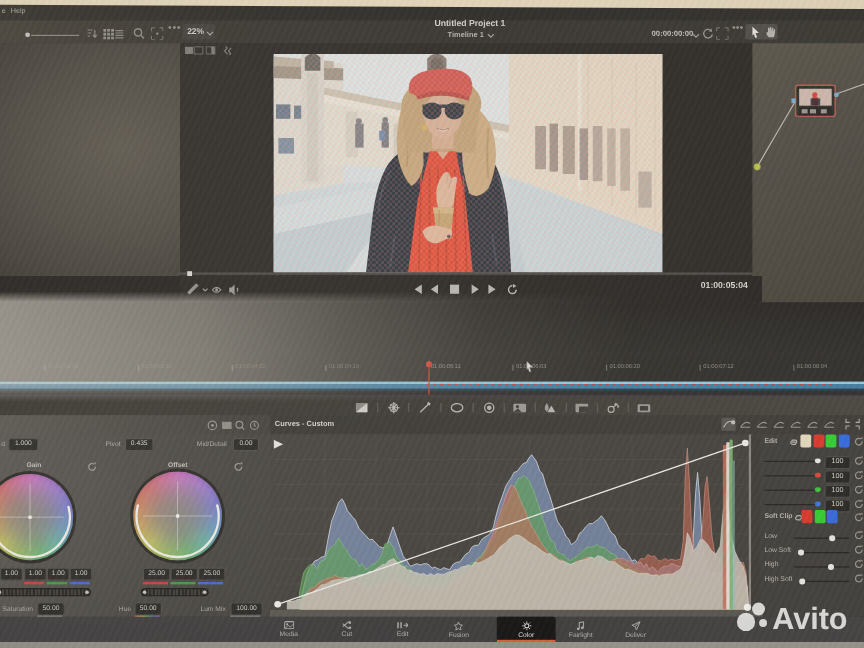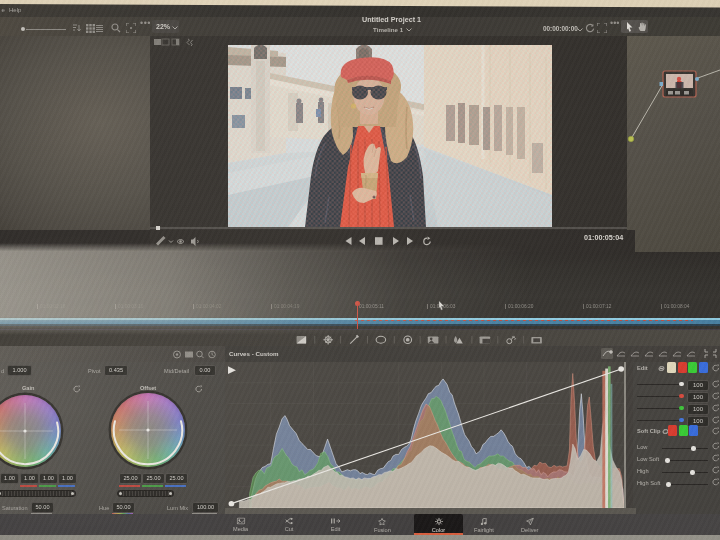--- a/index.html
+++ b/index.html
@@ -649,16 +649,27 @@
       </div>
     <div class="tab" style="left:521px">
         <svg width="10" height="9">
           <path d="M9 0.5 L1 4l3 1.2L5.5 8.5 9 0.5zM4 5.2l5-4.7" fill="none" stroke="#b2b0ac" stroke-width="0.9"></path>
         </svg>
         <span>Deliver</span>
       </div>
   </div>
   <div class="abs" id="desk"></div>
 
+  <div class="abs" id="avito">
+    <svg width="110" height="36" viewBox="0 0 110 36">
+      <g fill="rgba(250,250,248,0.8)">
+        <circle cx="11.7" cy="22.3" r="7.6"></circle>
+        <circle cx="12.9" cy="10.1" r="3"></circle>
+        <circle cx="22.1" cy="11.5" r="5.4"></circle>
+        <circle cx="25.9" cy="23.2" r="3.3"></circle>
+      </g>
+      <text x="33.5" y="28" font-family="Liberation Sans, sans-serif" font-size="25.5" font-weight="bold" fill="rgba(250,250,248,0.8)">Avito</text>
+    </svg>
+  </div>
   <div class="abs" style="left:0;top:0;width:720px;height:540px;z-index:60;pointer-events:none;background:
    radial-gradient(1000px 750px at 42% 40%, rgba(250,240,222,0.05), rgba(10,8,5,0.09) 95%),
    radial-gradient(420px 260px at 10% 76%, rgba(255,246,230,0.05), rgba(255,246,230,0) 70%),
    repeating-linear-gradient(115deg, rgba(255,255,255,0.014) 0 2.5px, rgba(0,0,0,0.016) 2.5px 5px),linear-gradient(rgba(214,186,148,0.045),rgba(214,186,148,0.045));"></div>
 </div>
 </body></html>

